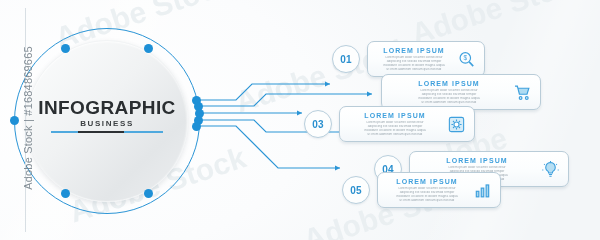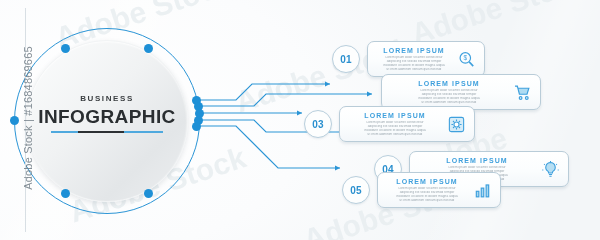--- a/index.html
+++ b/index.html
@@ -118,22 +118,22 @@
     <div class="hubdot" style="left:47px;top:161px;"></div>
     <div class="hubdot" style="left:130px;top:161px;"></div>
 
     <div class="hubdot" style="left:178px;top:68px;"></div>
     <div class="hubdot" style="left:180px;top:74px;"></div>
     <div class="hubdot" style="left:181px;top:81px;"></div>
     <div class="hubdot" style="left:180px;top:88px;"></div>
     <div class="hubdot" style="left:178px;top:94px;"></div>
 
     <div id="hub-text">
+      <div id="hub-title">INFOGRAPHIC</div>
       <div id="hub-sub">BUSINESS</div>
-      <div id="hub-title">INFOGRAPHIC</div>
       <div id="hub-rule"></div>
     </div>
   </div>
 
   <div class="row" id="row-1">
     <div class="badge">01</div>
     <div class="card">
       <div class="ctext">
         <div class="chead">LOREM IPSUM</div>
         <div class="cbody">

